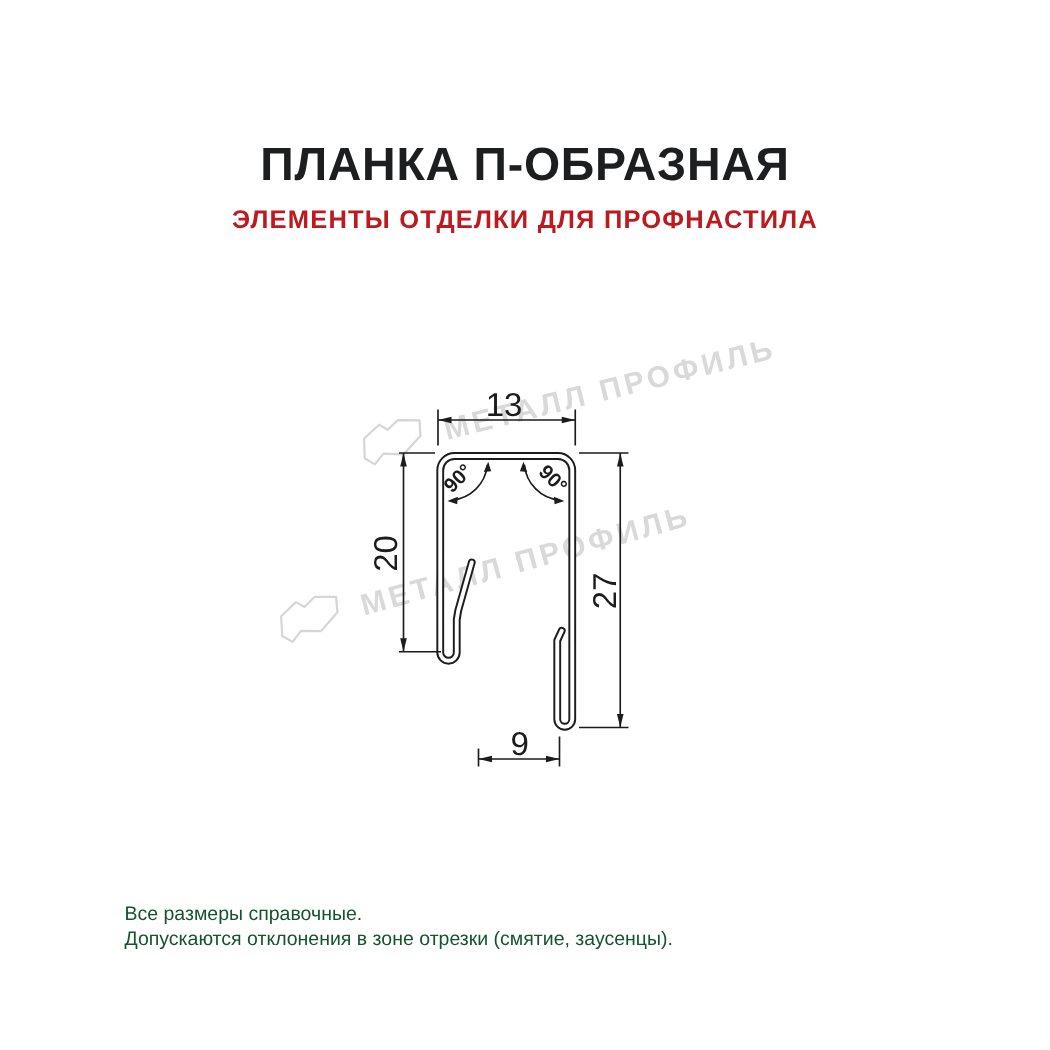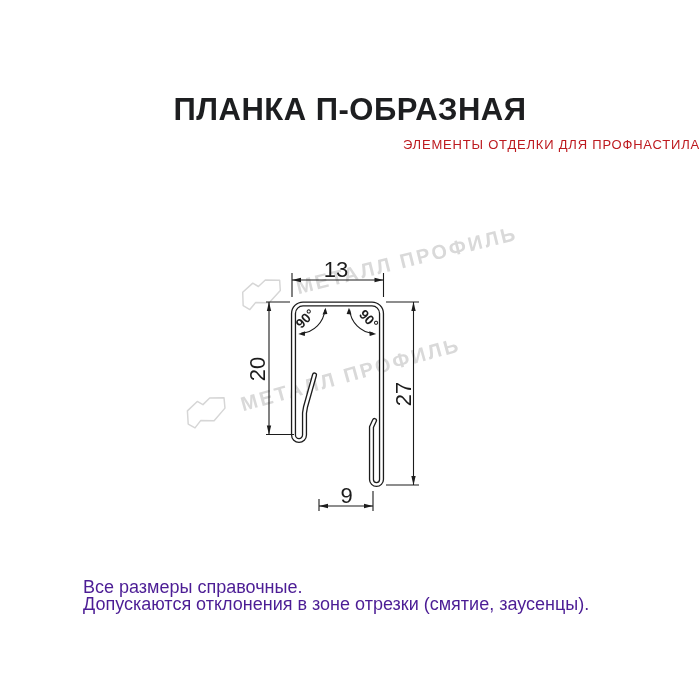--- a/index.html
+++ b/index.html
@@ -6,21 +6,21 @@
   body{
     width:700px;height:700px;background:#ffffff;
     font-family:"Liberation Sans", sans-serif;
     position:relative;overflow:hidden;
   }
   .canvas{position:absolute;inset:0;width:700px;height:700px;background:#fff;}
 
   
   .header{position:absolute;top:95px;left:0;width:700px;text-align:center;}
   .title-line{font-size:31px;line-height:30px;font-weight:bold;letter-spacing:.5px;color:#1d1e20;}
-  .subtitle{margin-top:12px;font-size:13px;font-weight:normal;letter-spacing:.8px;color:#bd1a1f;text-align:right;}
+  .subtitle{margin-top:12px;font-size:17px;font-weight:bold;letter-spacing:.8px;color:#bd1a1f;}
 
   
   .watermark{
     position:absolute;display:flex;align-items:center;gap:10px;
     color:#d9d9d9;pointer-events:none;
   }
   .watermark .wm-text{font-size:20px;font-weight:bold;letter-spacing:2.5px;white-space:nowrap;}
   .wm1{left:236px;top:250px;transform:rotate(-14deg);}
   .wm2{left:180px;top:365px;transform:rotate(-15.5deg);}
   .wm-logo{flex:0 0 auto;}
@@ -29,21 +29,21 @@
   
   svg.drawing{position:absolute;left:0;top:0;width:700px;height:700px;}
   .sheet-outer{fill:none;stroke:#1c1c1c;stroke-width:5.2;stroke-linecap:round;stroke-linejoin:round;}
   .sheet-inner{fill:none;stroke:#ffffff;stroke-width:2.6;stroke-linecap:round;stroke-linejoin:round;}
   .dim-line{fill:none;stroke:#1c1c1c;stroke-width:1.1;}
   .dim-arrow{fill:#1c1c1c;stroke:none;}
   .dim-text{font-family:"Liberation Sans",sans-serif;font-size:22px;fill:#1c1c1c;}
   .angle-text{font-family:"Liberation Sans",sans-serif;font-size:13.5px;font-weight:bold;fill:#1c1c1c;}
 
   
-  .footer{position:absolute;left:83px;top:579px;font-size:18px;line-height:16.5px;color:#4c1d95;}
+  .footer{position:absolute;left:83px;top:601px;font-size:13px;line-height:16.5px;color:#14532d;}
 </style>
 </head>
 <body>
 
 <div class="canvas">
 
   <div class="watermark wm1">
     <svg class="wm-logo" width="48" height="34" viewBox="0 0 52 36">
       <path d="M2,23 L5,9 L18,2 L23,7 L32,2 L47,6 L45,17 L30,27 L16,23 L8,29 Z"></path>
     </svg>

